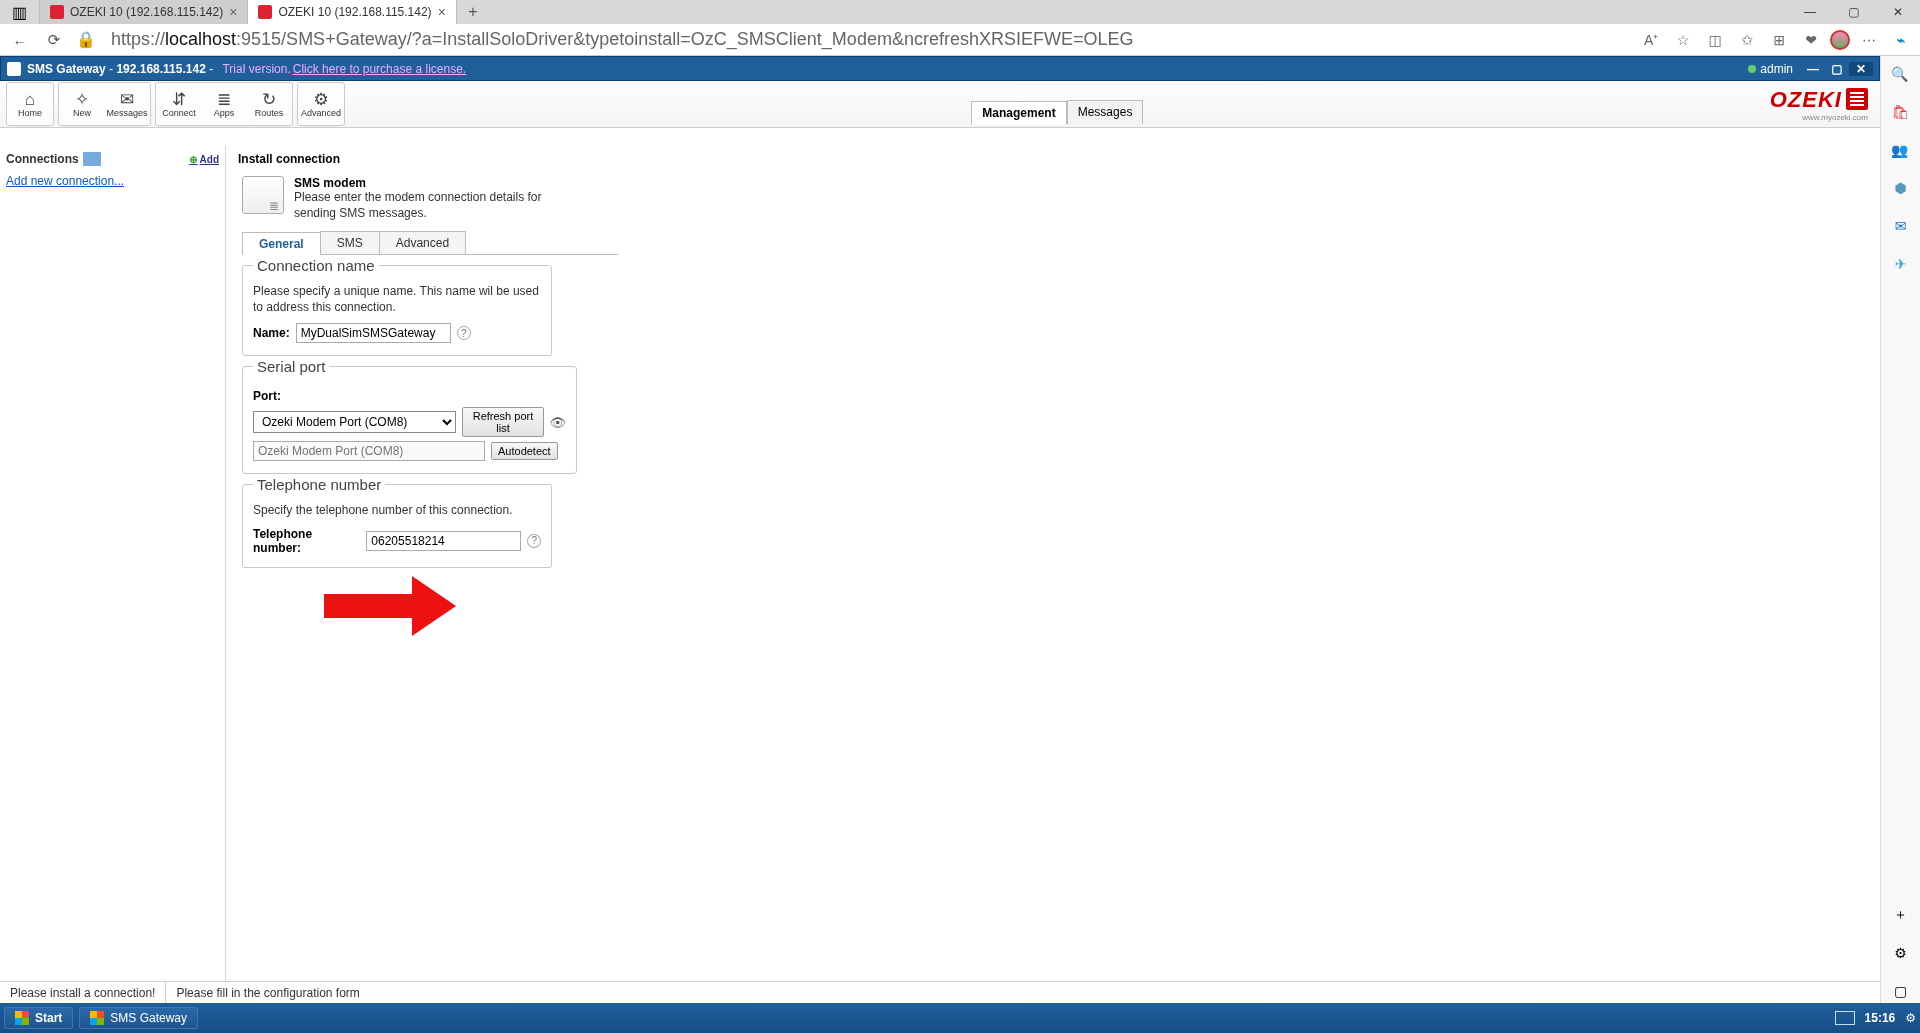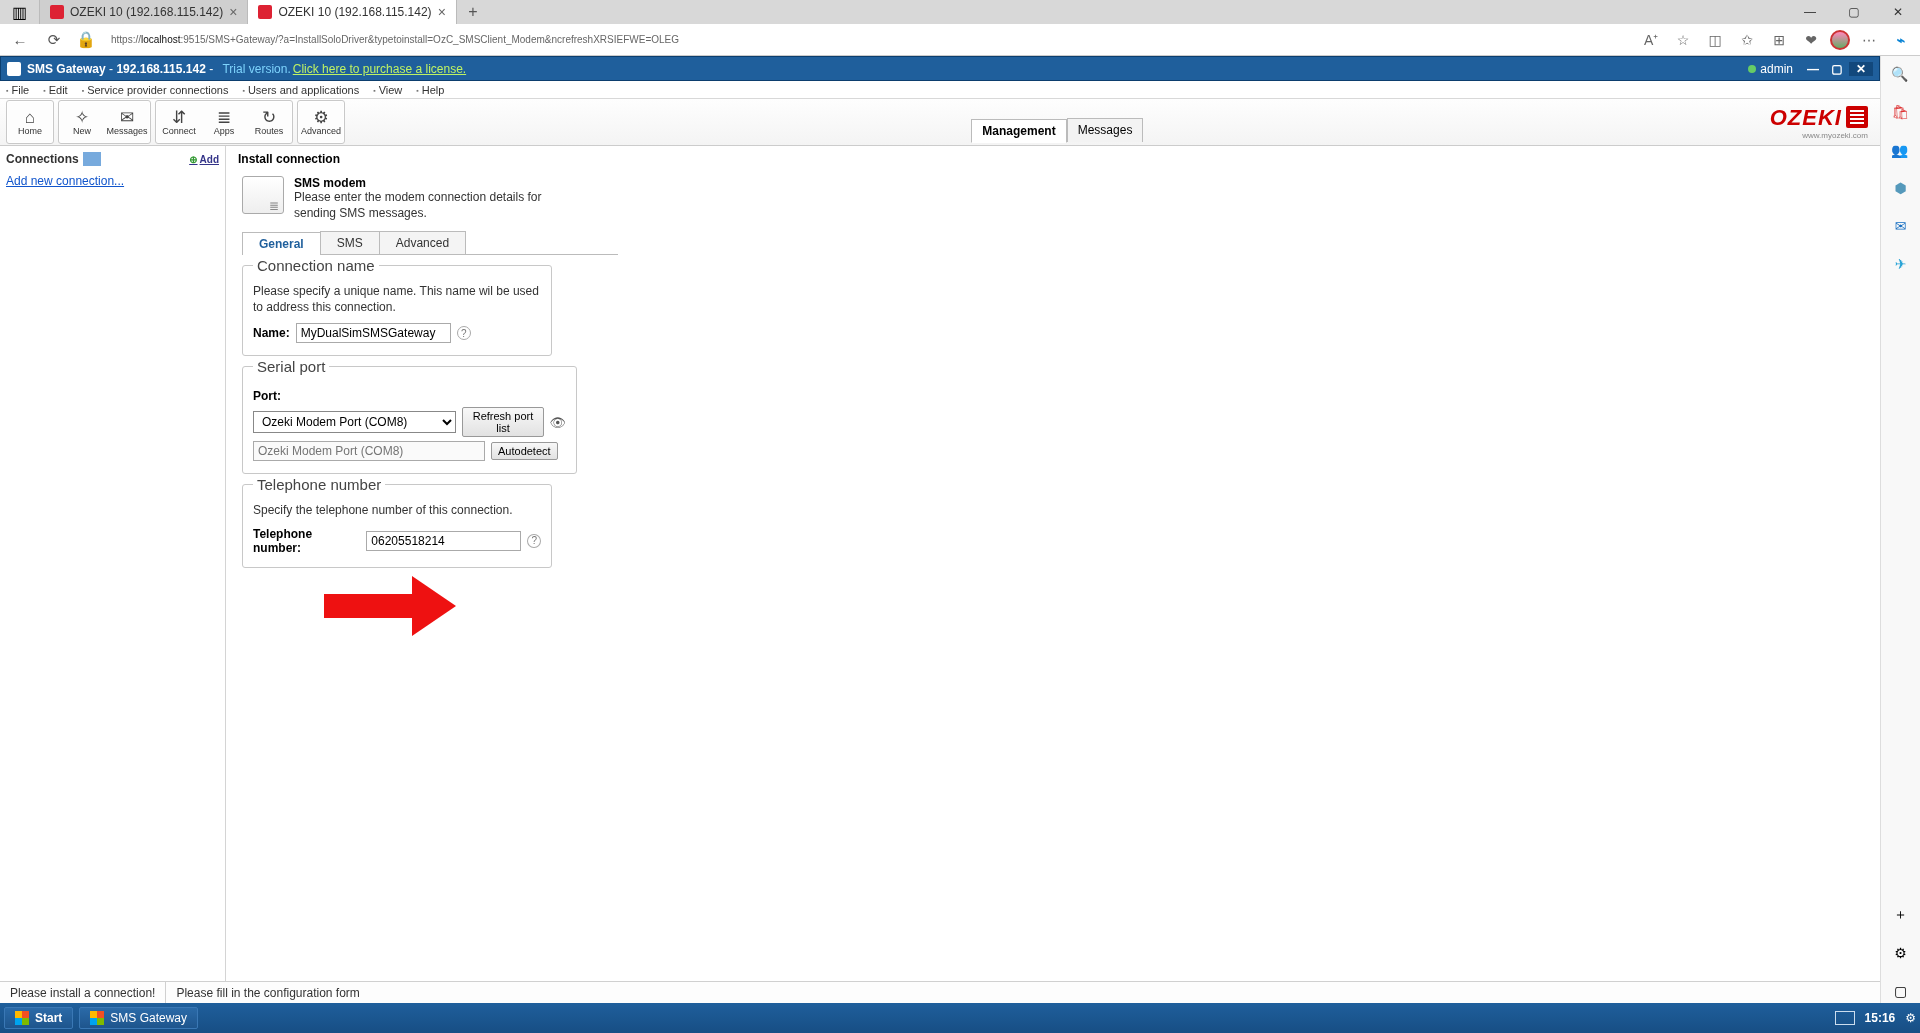--- a/index.html
+++ b/index.html
@@ -12,34 +12,34 @@
 .tab.active { background: #fff; }
 .tab .favicon { width: 14px; height: 14px; background: #d23; border-radius: 2px; }
 .tab .tab-close { margin-left: auto; color: #666; font-size: 14px; cursor: pointer; }
 .tab-add { width: 32px; display: flex; align-items: center; justify-content: center; font-size: 16px; color: #555; }
 .titlebar-spacer { flex: 1; }
 .winbtn { width: 44px; display: flex; align-items: center; justify-content: center; color: #333; font-size: 12px; }
 
 .addrbar { height: 32px; background: #fff; display: flex; align-items: center; border-bottom: 1px solid #ccc; padding: 0 6px; gap: 6px; }
 .navbtn { width: 28px; text-align: center; color: #555; font-size: 15px; }
 .site-ident { width: 24px; text-align: center; color: #777; }
-.url { flex: 1; font-size: 10px; color: #666; padding: 4px 6px; border: 1px solid transparent; }
+.url { flex: 1; font-size: 18px; color: #666; padding: 4px 6px; border: 1px solid transparent; }
 .url .host { color: #111; }
 .addr-icon { width: 26px; text-align: center; color: #666; font-size: 14px; }
 .avatar { width: 20px; height: 20px; border-radius: 50%; background: linear-gradient(#f8b,#6a6); border: 2px solid #c33; }
 
 
 .edge-sidebar { position: absolute; right: 0; top: 56px; width: 40px; bottom: 30px; background: #f8f8f8; border-left: 1px solid #ddd; display: flex; flex-direction: column; align-items: center; padding-top: 6px; gap: 14px; }
 .edge-sidebar .eicon { width: 24px; height: 24px; border-radius: 4px; display: flex; align-items: center; justify-content: center; font-size: 14px; }
 
 
 .viewport { position: absolute; left: 0; top: 56px; right: 40px; bottom: 30px; background: #fff; }
 .app-titlebar { height: 25px; background: #1f5f9c; color: #fff; display: flex; align-items: center; padding: 0 6px; font-size: 12px; border: 1px solid #0c3e6e; }
-.app-titlebar .trial { color: #7dd3fc; margin-left: 6px; }
-.app-titlebar .license { color: #bef264; text-decoration: underline; margin-left: 2px; }
+.app-titlebar .trial { color: #f0abfc; margin-left: 6px; }
+.app-titlebar .license { color: #f0abfc; text-decoration: underline; margin-left: 2px; }
 .app-titlebar .ttl-spacer { flex: 1; }
 .app-winbtn { width: 24px; text-align: center; font-weight: bold; }
 .app-winbtn.close { background: #12487c; }
 .admin-chip { display: flex; align-items: center; gap: 4px; margin-right: 8px; }
 .admin-chip .dot { width: 8px; height: 8px; background: #6c6; border-radius: 50%; }
 
 .menubar { height: 18px; background: #fff; border-bottom: 1px solid #d8d8d8; display: flex; align-items: center; padding-left: 6px; gap: 14px; font-size: 11px; color: #333; }
 .menubar .mi::before { content: "▪"; color: #777; font-size: 7px; margin-right: 3px; vertical-align: 1px; }
 
 .toolbar-row { height: 47px; background: linear-gradient(#fefefe,#f4f4f4); border-bottom: 1px solid #ccc; display: flex; align-items: center; padding: 3px 6px; gap: 4px; }
@@ -178,28 +178,20 @@
     <span class="ttl-spacer"></span>
     <span class="admin-chip">
         <span class="dot"></span>
         <span>admin</span>
       </span>
     <span class="app-winbtn">—</span>
     <span class="app-winbtn">▢</span>
     <span class="app-winbtn close">✕</span>
   </div>
 
-  <div class="menubar">
-    <span class="mi">File</span>
-    <span class="mi">Edit</span>
-    <span class="mi">Service provider connections</span>
-    <span class="mi">Users and applications</span>
-    <span class="mi">View</span>
-    <span class="mi">Help</span>
-  </div>
 
   <div class="toolbar-row">
     <div class="tbtn-group">
         <div class="tbtn">
           <span class="ticon">⌂</span>
           <span>Home</span>
         </div>
       </div>
     <div class="tbtn-group">
       <div class="tbtn">

